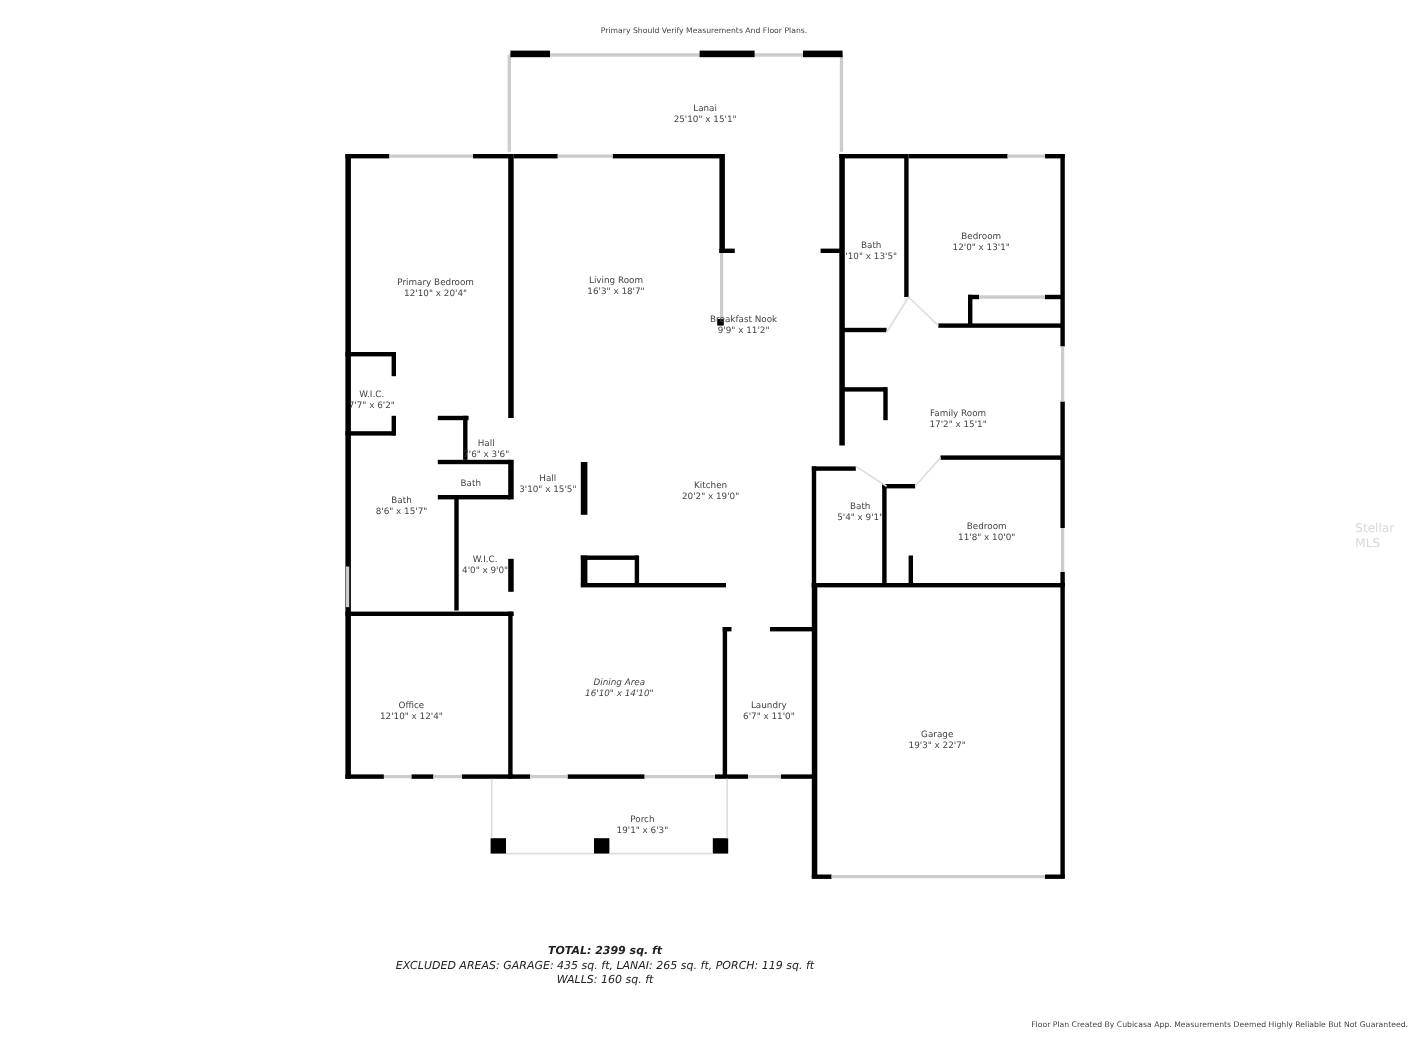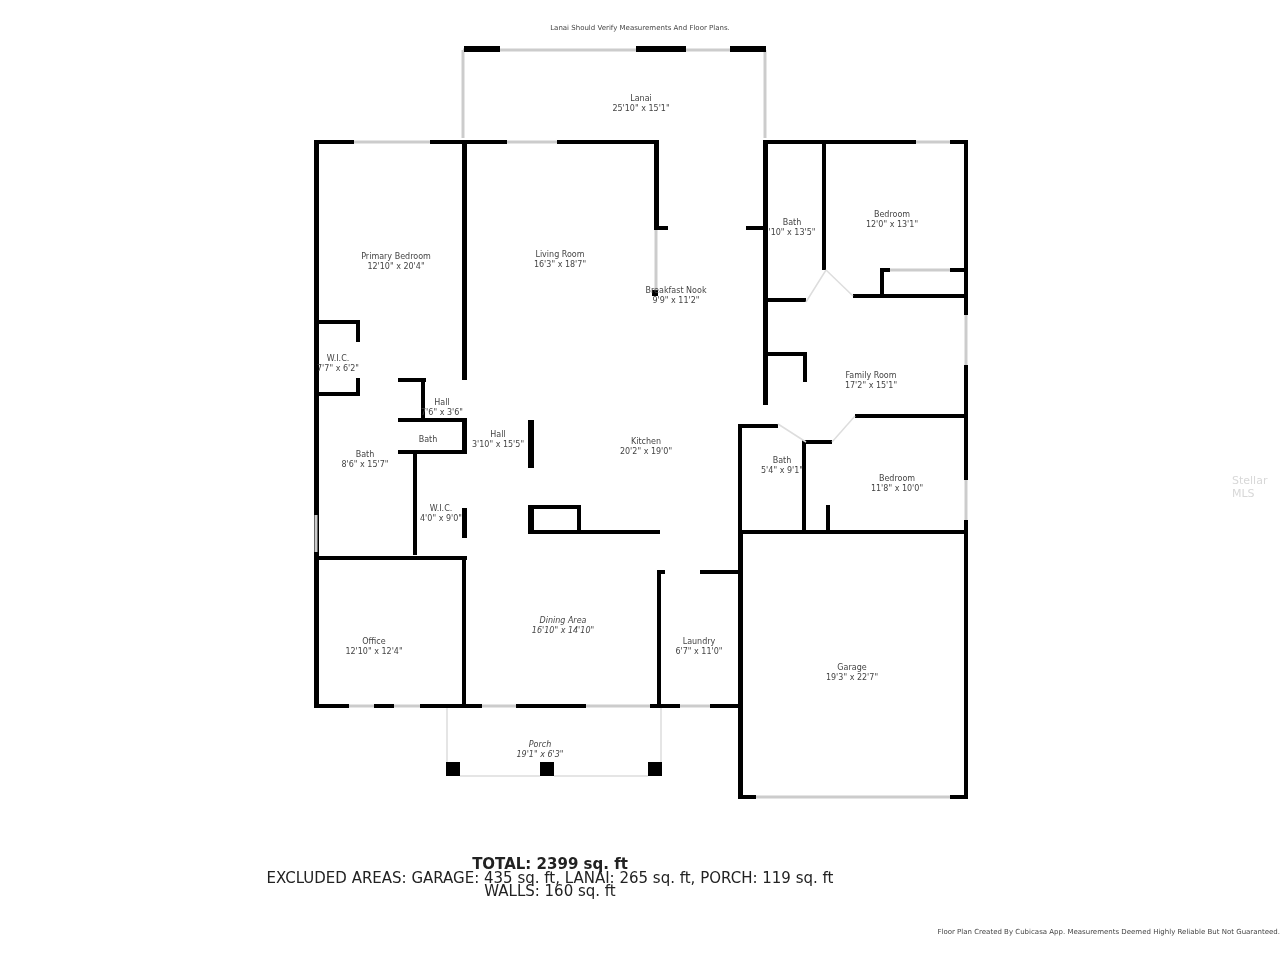--- a/index.html
+++ b/index.html
@@ -1,28 +1,28 @@
 <!DOCTYPE html>
 <html><head>
 <meta charset="utf-8">
 <style>
   html, body { margin:0; padding:0; background:#ffffff; }
   body { width:1280px; height:960px; position:relative; overflow:hidden; font-family:"DejaVu Sans", sans-serif; color:#333; }
   .top-note { position:absolute; top:24px; left:0; width:1280px; text-align:center; font-size:7px; color:#444; }
   svg.plan { position:absolute; left:0; top:0; }
   .lbl { position:absolute; text-align:center; font-size:8px; line-height:10px; color:#444; transform:translateX(-50%); white-space:nowrap; }
   .watermark { position:absolute; left:1232px; top:474px; font-size:11px; color:#d8d8d8; }
-  .summary { position:absolute; top:858px; left:0; width:1100px; text-align:center; font-size:15px; line-height:13.5px; color:#222; }
+  .summary { position:absolute; top:858px; left:0; width:1100px; text-align:center; font-size:10px; line-height:13.5px; color:#222;font-style:italic; }
   .summary .total { font-weight:bold; }
   .footer-note { position:absolute; top:928px; left:0; width:1280px; text-align:right; font-size:7px; color:#444; }
 </style>
 </head>
 <body>
 
-<div class="top-note">Lanai Should Verify Measurements And Floor Plans.</div>
+<div class="top-note">Primary Should Verify Measurements And Floor Plans.</div>
 
 <svg class="plan" width="1280" height="960">
   <g fill="#000" stroke="none">
 
     <rect x="314" y="140" width="5" height="568"></rect>
     <rect x="314" y="140" width="40" height="4"></rect>
     <rect x="430" y="140" width="34" height="4"></rect>
     <rect x="462" y="140" width="5" height="240"></rect>
     <rect x="467" y="140" width="40" height="4"></rect>
     <rect x="557" y="140" width="100" height="4"></rect>
@@ -205,21 +205,21 @@
   <div>16'10" x 14'10"</div>
 </div>
 <div class="lbl" style="left:699px; top:637px;">
   <div>Laundry</div>
   <div>6'7" x 11'0"</div>
 </div>
 <div class="lbl" style="left:852px; top:663px;">
   <div>Garage</div>
   <div>19'3" x 22'7"</div>
 </div>
-<div class="lbl" style="left:540px; top:740px;font-style:italic;">
+<div class="lbl" style="left:584px; top:740px;">
   <div>Porch</div>
   <div>19'1" x 6'3"</div>
 </div>
 
 <div class="watermark">Stellar MLS</div>
 
 <div class="summary">
   <div class="total">TOTAL: 2399 sq. ft</div>
   <div>EXCLUDED AREAS: GARAGE: 435 sq. ft, LANAI: 265 sq. ft, PORCH: 119 sq. ft</div>
   <div>WALLS: 160 sq. ft</div>

